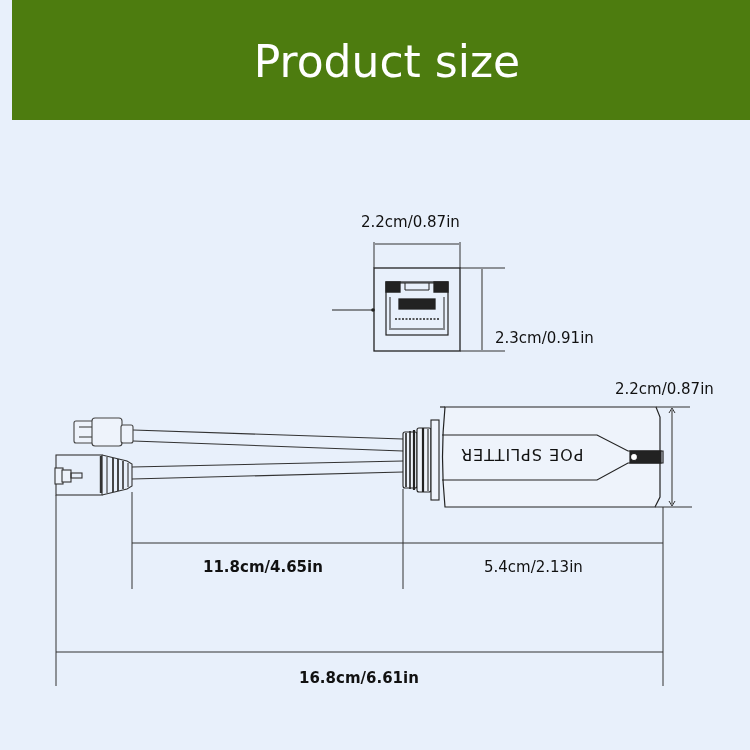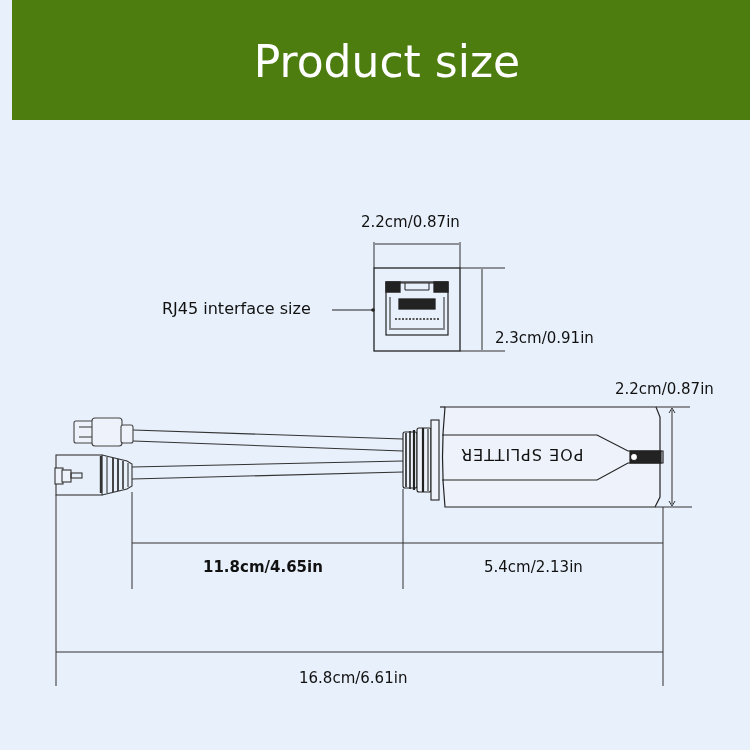--- a/index.html
+++ b/index.html
@@ -129,19 +129,18 @@
       <line x1="403" y1="497" x2="403" y2="597"></line>
       <line x1="663" y1="515" x2="663" y2="694"></line>
       <line x1="56" y1="503" x2="56" y2="694"></line>
       <line x1="132" y1="551" x2="663" y2="551"></line>
       <line x1="56" y1="660" x2="663" y2="660"></line>
     </g>
   </svg>
 
   <span class="lbl" style="left:361px; top:101px;">2.2cm/0.87in</span>
   <span class="lbl" style="left:495px; top:190px;margin-top:27px;">2.3cm/0.91in</span>
-  <span class="lbl" style="left:162px; top:187px; font-size:16px;">RJ45 interface size</span>
   <span class="lbl" style="left:615px; top:268px;">2.2cm/0.87in</span>
   <span class="lbl" style="left:460px; top:333px; font-size:16px; transform: rotate(180deg); letter-spacing:1px;">POE SPLITTER</span>
   <span class="lbl" style="left:203px; top:446px;font-weight:bold;">11.8cm/4.65in</span>
   <span class="lbl" style="left:484px; top:446px;">5.4cm/2.13in</span>
-  <span class="lbl" style="left:299px; top:557px;">16.8cm/6.61in</span>
+  <span class="lbl" style="left:299px; top:557px;font-weight:bold;">16.8cm/6.61in</span>
 </div>
 
 </body></html>

